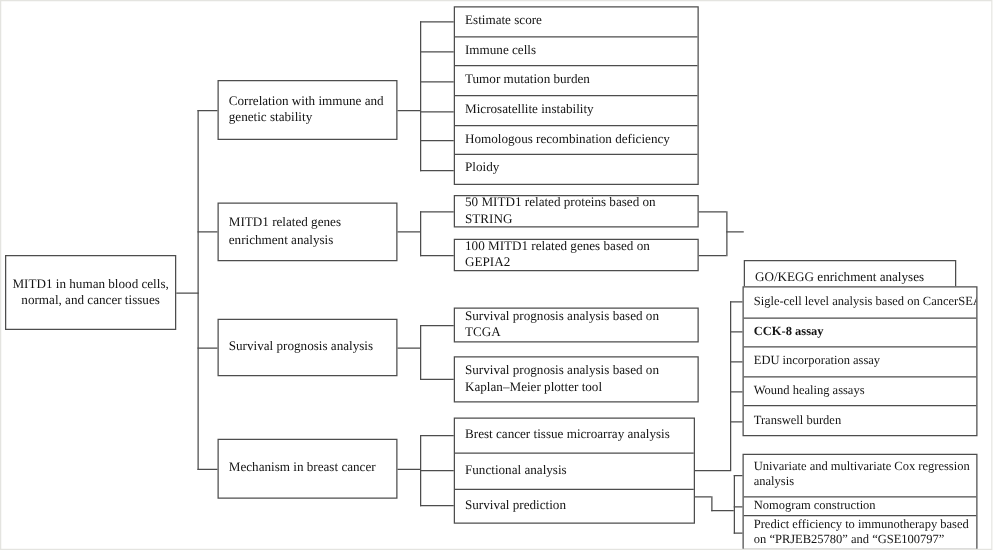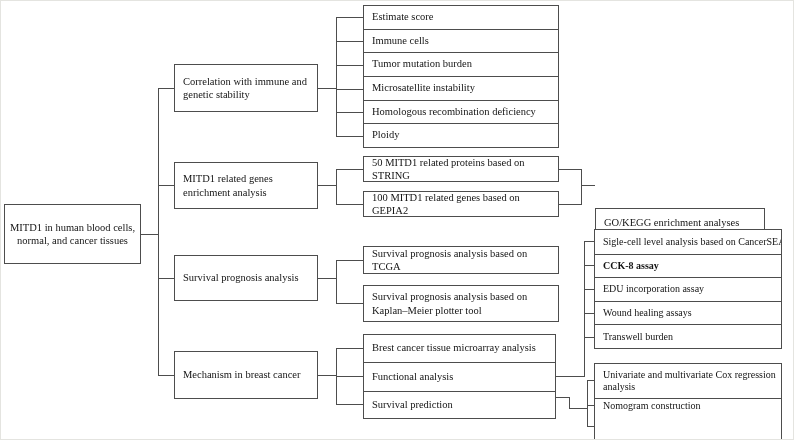--- a/index.html
+++ b/index.html
@@ -87,20 +87,21 @@
     <div class="row" style="height:24px;">Sigle-cell level analysis based on CancerSEA</div>
     <div class="row" style="height:24px;font-weight:bold;">CCK-8 assay</div>
     <div class="row" style="height:24px;">EDU incorporation assay</div>
     <div class="row" style="height:24px;">Wound healing assays</div>
     <div class="row" style="height:24px;">Transwell burden</div>
   </div>
 
   <div class="stack wrap" style="left:593px;top:362px;width:188px;height:77px;">
     <div class="row" style="height:34px;">Univariate and multivariate Cox regression analysis</div>
     <div class="row" style="height:15px;">Nomogram construction</div>
+    <div class="row" style="height:28px;">Predict efficiency to immunotherapy based on “PRJEB25780” and “GSE100797”</div>
   </div>
 
   <div class="ln" style="left:140px;top:233px;width:18px;height:1px;"></div>
   <div class="ln" style="left:157px;top:87px;width:1px;height:288px;"></div>
   <div class="ln" style="left:157px;top:87px;width:16px;height:1px;"></div>
   <div class="ln" style="left:157px;top:184px;width:16px;height:1px;"></div>
   <div class="ln" style="left:157px;top:277px;width:16px;height:1px;"></div>
   <div class="ln" style="left:157px;top:374px;width:16px;height:1px;"></div>
 
   <div class="ln" style="left:317px;top:87px;width:18px;height:1px;"></div>

